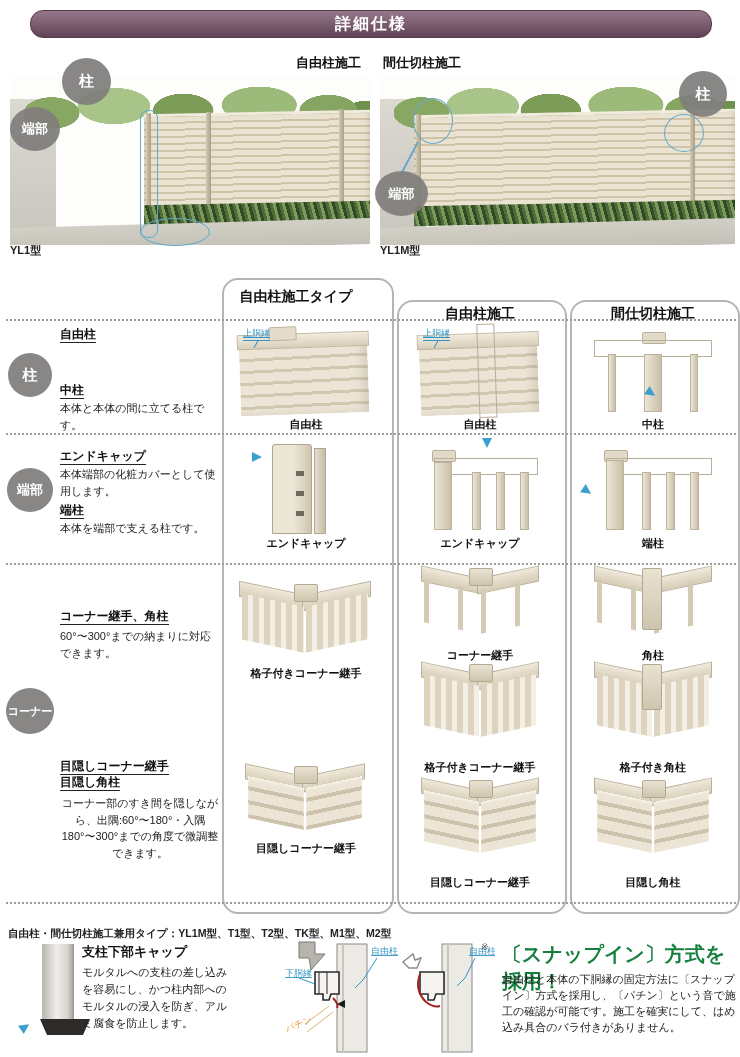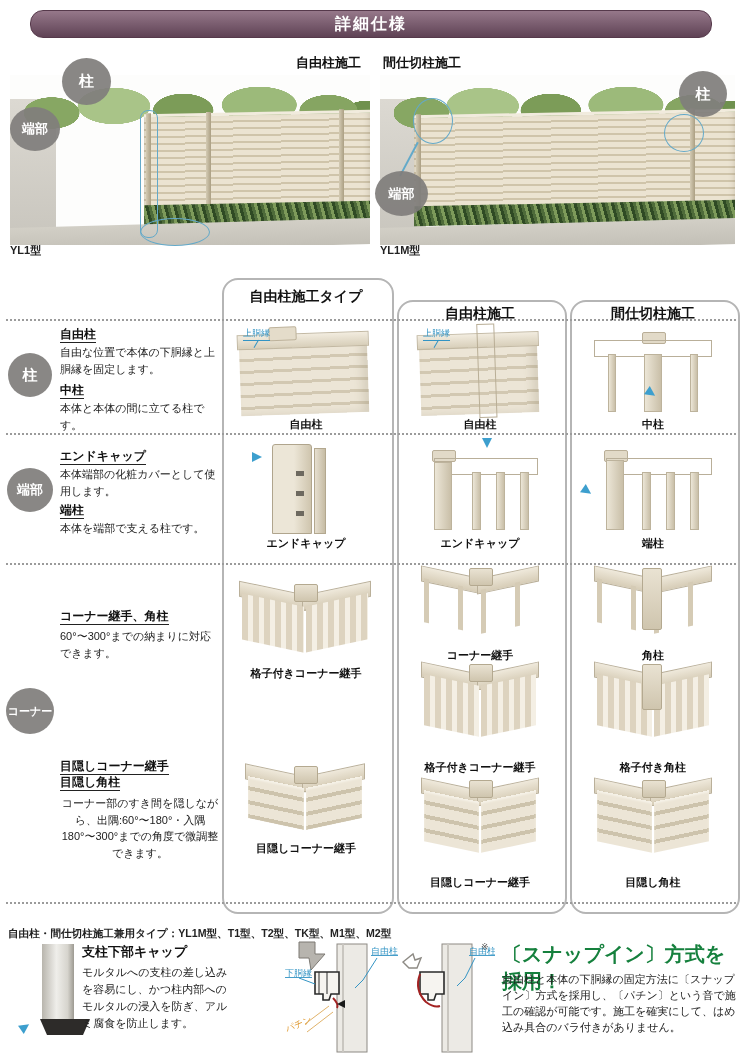--- a/index.html
+++ b/index.html
@@ -42,21 +42,21 @@
   .col-box{border:2px solid #b5b5b5;border-radius:16px;background:transparent;z-index:1;}
   .col-head{font-size:14px;font-weight:bold;text-align:center;color:#111;z-index:3;}
   .combo-head{left:397px;top:278px;width:339px;height:19px;background:#cbcac8;z-index:3;
     display:flex;align-items:center;justify-content:center;font-size:12.5px;font-weight:bold;color:#111;}
   .dash{left:6px;width:730px;height:0;border-top:2px dotted #9b9b9b;z-index:2;}
 
   .row-desc{left:60px;width:160px;font-size:11px;line-height:1.5;color:#222;z-index:3;}
   .row-title{left:60px;font-size:12px;font-weight:bold;color:#111;z-index:3;}
   .row-title span{border-bottom:1.5px solid #222;padding-bottom:1px;}
   .cell-caption{font-size:11px;font-weight:bold;text-align:center;color:#111;z-index:3;}
-  .rail-note{position:absolute;font-size:9px;color:#3394c4;border-bottom:1px solid #3394c4;z-index:6;}
+  .rail-note{position:absolute;font-size:9px;color:#3394c4;border-bottom:1px solid #3394c4;z-index:6;text-decoration:underline;}
   .rail-note::after{content:"";position:absolute;left:55%;top:100%;width:1px;height:9px;background:#3394c4;transform:rotate(30deg);transform-origin:top;}
 
   
   .part{z-index:3;}
   .slat-panel{background:repeating-linear-gradient(179deg,#ece5d6 0 9px,#d2c8b2 9px 12px);
     box-shadow:inset -6px 0 8px rgba(120,110,85,.18);transform:rotate(-2deg);}
   .slat-panel .toprail{position:absolute;left:-2px;right:-2px;top:-3px;height:13px;
     background:linear-gradient(#f2ecdf,#d8cfba);border:1px solid #c2b8a2;}
   .slat-panel .cap{position:absolute;top:-10px;width:26px;height:12px;background:#e4dcca;border:1px solid #bdb29b;border-radius:2px;}
   .slat-panel .vpost{position:absolute;top:-12px;bottom:-4px;width:16px;
@@ -135,34 +135,33 @@
   <div class="bubble" style="left:10px;top:107px;width:50px;height:44px;font-size:13px;">端部</div>
   <div class="bubble" style="left:679px;top:71px;width:48px;height:46px;font-size:15px;">柱</div>
   <div class="bubble" style="left:375px;top:171px;width:53px;height:45px;font-size:13px;">端部</div>
   <div class="hl-rect" style="left:140px;top:110px;width:16px;height:126px;"></div>
   <div class="hl" style="left:140px;top:218px;width:68px;height:26px;"></div>
   <div class="hl" style="left:413px;top:98px;width:38px;height:44px;"></div>
   <div class="hl" style="left:664px;top:114px;width:38px;height:36px;"></div>
   <div class="hl-line" style="left:408px;top:140px;height:38px;transform:rotate(28deg);"></div>
 
   <div class="abs col-box" style="left:222px;top:278px;width:168px;height:632px;"></div>
-  <div class="abs col-head" style="left:226px;top:288px;width:160px;">自由柱施工タイプ</div>
+  <div class="abs col-head" style="left:216px;top:288px;width:160px;">自由柱施工タイプ</div>
   <div class="abs col-box" style="left:397px;top:300px;width:166px;height:610px;"></div>
   <div class="abs col-head" style="left:401px;top:305px;width:158px;">自由柱施工</div>
   <div class="abs col-box" style="left:570px;top:300px;width:166px;height:610px;"></div>
   <div class="abs col-head" style="left:574px;top:305px;width:158px;">間仕切柱施工</div>
 
   <div class="abs dash" style="top:319px;"></div>
   <div class="abs dash" style="top:433px;"></div>
   <div class="abs dash" style="top:563px;"></div>
   <div class="abs dash" style="top:902px;"></div>
 
   <div class="bubble" style="left:8px;top:353px;width:44px;height:44px;font-size:15px;">柱</div>
   <div class="abs row-title" style="top:326px;"><span>自由柱</span></div>
-  <div class="abs row-desc" style="top:344px;">自由な位置で本体の下胴縁と上胴縁を固定します。</div>
   <div class="abs row-title" style="top:382px;"><span>中柱</span></div>
   <div class="abs row-desc" style="top:400px;">本体と本体の間に立てる柱です。</div>
 
   <div class="abs part slat-panel" style="left:240px;top:336px;width:128px;height:78px;">
     <div class="toprail"></div>
     <div class="cap" style="left:30px;"></div>
   </div>
   <div class="rail-note" style="left:243px;top:327px;">上胴縁</div>
   <div class="abs cell-caption" style="left:226px;top:417px;width:160px;">自由柱</div>
 

